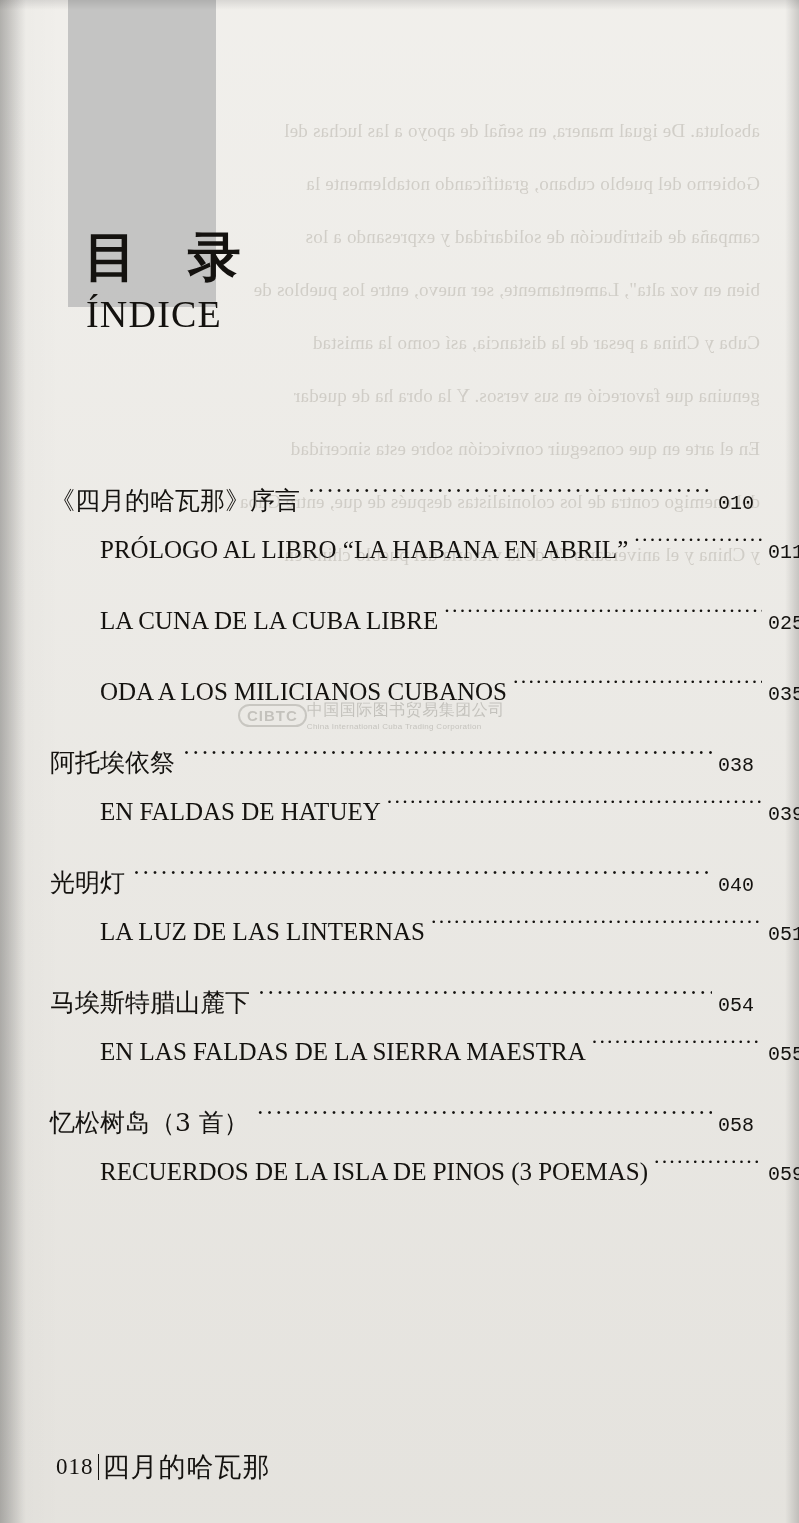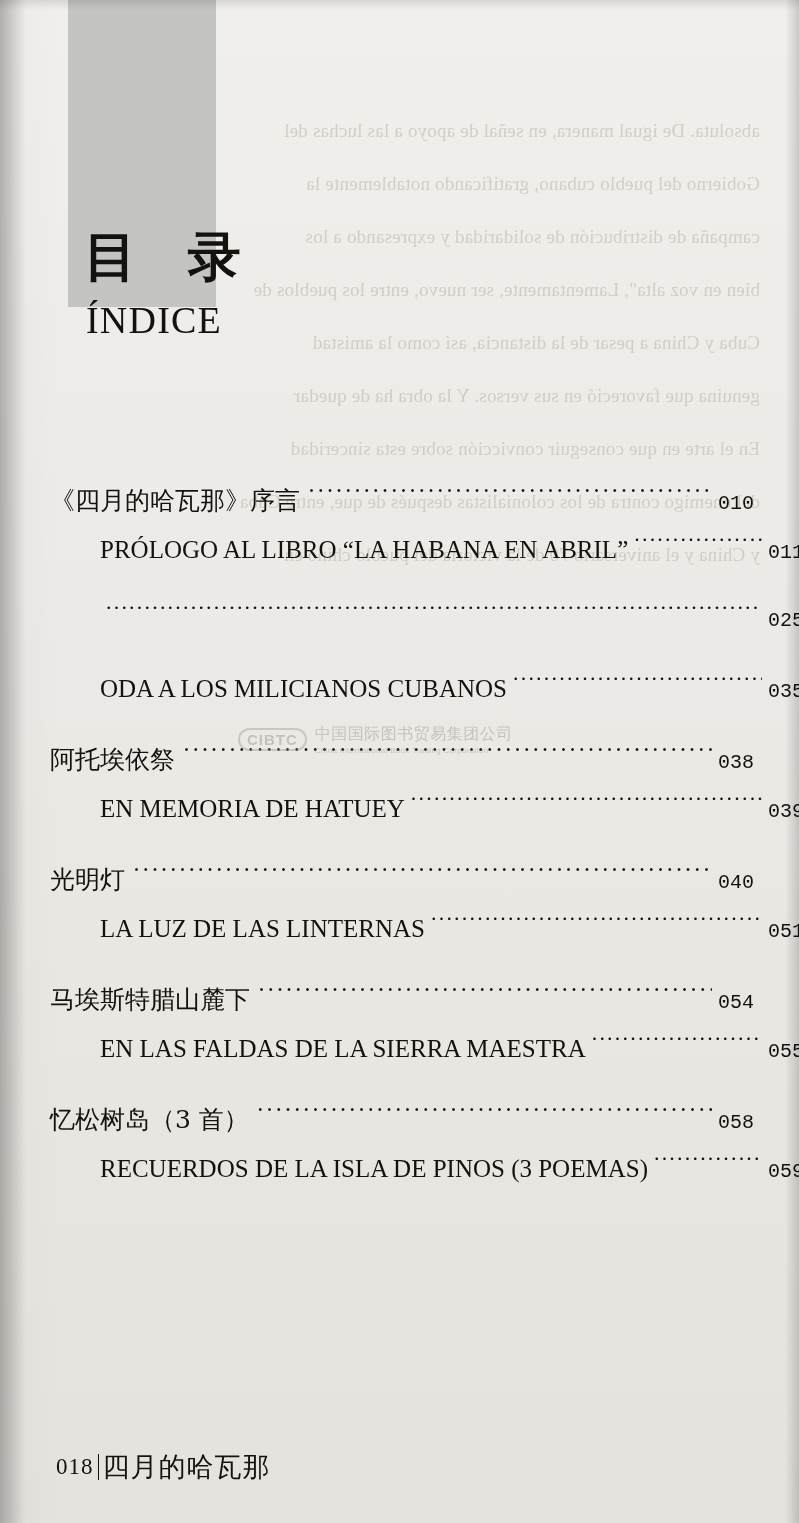--- a/index.html
+++ b/index.html
@@ -71,21 +71,21 @@
     letter-spacing: 18px;
     color: #14120f;
     font-weight: 700;
   }
   .heading-es {
     font-family: "Liberation Serif", serif;
     font-size: 38px;
     line-height: 48px;
     color: #14120f;
     letter-spacing: 1.2px;
-    margin-top: 8px;
+    margin-top: 2px;
     margin-left: 2px;
   }
 
   
   .toc {
     position: absolute;
     left: 48px;
     top: 478px;
     width: 704px;
     z-index: 5;
@@ -141,22 +141,20 @@
   .watermark {
     position: absolute;
     left: 238px;
     top: 700px;
     width: 330px;
     z-index: 6;
     opacity: 0.42;
     pointer-events: none;
     display: flex;
     align-items: center;
-    gap: 8px;
-    margin-top: 24px;
   }
   .wm-badge {
     border: 2px solid #9a9890;
     border-radius: 12px;
     padding: 1px 7px;
     font-family: "Liberation Sans", sans-serif;
     font-size: 15px;
     font-weight: 700;
     letter-spacing: 1px;
     color: #8e8c85;
@@ -255,41 +253,42 @@
       </div>
       <div class="toc-row es">
         <span class="toc-title">PRÓLOGO AL LIBRO “LA HABANA EN ABRIL”</span>
         <span class="toc-leader"></span>
         <span class="toc-page">011</span>
       </div>
     </div>
 
     <div class="toc-group">
       <div class="toc-row es">
+        <span class="toc-title">LA CUNA DE LA CUBA LIBRE</span>
         <span class="toc-leader"></span>
         <span class="toc-page">025</span>
       </div>
     </div>
 
     <div class="toc-group">
       <div class="toc-row es">
         <span class="toc-title">ODA A LOS MILICIANOS CUBANOS</span>
         <span class="toc-leader"></span>
         <span class="toc-page">035</span>
       </div>
     </div>
 
     <div class="toc-group">
       <div class="toc-row cn">
         <span class="toc-title">阿托埃依祭</span>
         <span class="toc-leader"></span>
         <span class="toc-page">038</span>
       </div>
       <div class="toc-row es">
-        <span class="toc-title">EN MEMORIA DE HATUEY</span>
+        <span class="toc-title">EN FALDAS DE HATUEY</span>
         <span class="toc-leader"></span>
         <span class="toc-page">039</span>
       </div>
     </div>
 
     <div class="toc-group">
       <div class="toc-row cn">
         <span class="toc-title">光明灯</span>
         <span class="toc-leader"></span>
         <span class="toc-page">040</span>
@@ -326,21 +325,21 @@
         <span class="toc-page">059</span>
       </div>
     </div>
 
   </div>
 
   <div class="watermark">
     <span class="wm-badge">CIBTC</span>
     <span>
       <span class="wm-text-cn">中国国际图书贸易集团公司</span>
-      <span class="wm-text-en">China International Book Trading Corporation</span>
+      <span class="wm-text-en">China International Cuba Trading Corporation</span>
     </span>
   </div>
 
   <div class="footer">
     <span class="footer-num">018</span>
     <span class="footer-div"></span>
     <span class="footer-title">四月的哈瓦那</span>
   </div>
 
   <div class="edge-left"></div>

